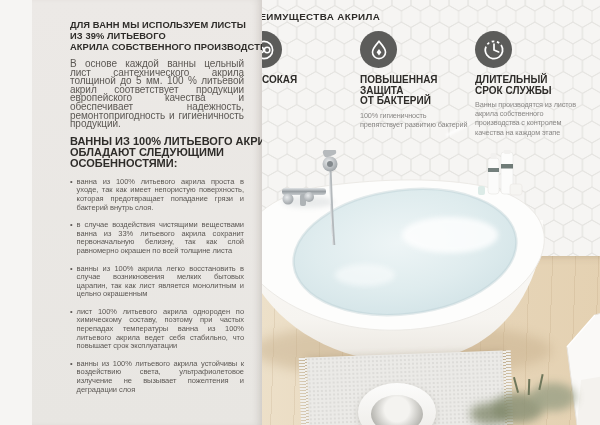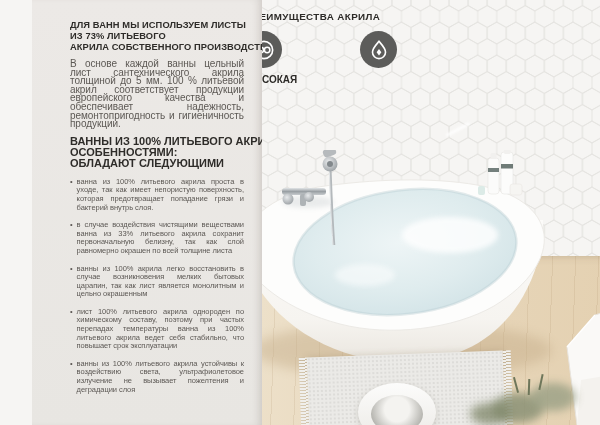--- a/index.html
+++ b/index.html
@@ -80,28 +80,28 @@
   .plant .t3{left:58px;top:-4px;transform:rotate(2deg);}
 </style>
 </head>
 <body>
 
 <div class="page">
 
   <aside class="left">
     <h1 class="l-title">
       <span>ДЛЯ ВАНН МЫ ИСПОЛЬЗУЕМ ЛИСТЫ</span>
-      <span>ИЗ 73% ЛИТЬЕВОГО</span>
+      <span>ИЗ 39% ЛИТЬЕВОГО</span>
       <span>АКРИЛА СОБСТВЕННОГО ПРОИЗВОДСТВА</span>
     </h1>
     <p class="l-par">В основе каждой ванны цельный лист сантехнического акрила толщиной до 5 мм. 100 % литьевой акрил соответствует продукции европейского качества и обеспечивает надежность, ремонтопригодность и гигиеничность продукции.</p>
     <h2 class="l-sub">
       <span>ВАННЫ ИЗ 100% ЛИТЬЕВОГО АКРИЛА</span>
+      <span>ОБЛАДАЮТ СЛЕДУЮЩИМИ</span>
       <span>ОСОБЕННОСТЯМИ:</span>
-      <span>ОБЛАДАЮТ СЛЕДУЮЩИМИ</span>
     </h2>
     <ul class="l-list">
       <li>
           <span class="mk">•</span>
           <span class="tx">ванна из 100% литьевого акрила проста в уходе, так как имеет непористую поверхность, которая предотвращает попадание грязи и бактерий внутрь слоя.</span>
         </li>
       <li>
           <span class="mk">•</span>
           <span class="tx">в случае воздействия чистящими веществами ванна из 33% литьевого акрила сохранит первоначальную белизну, так как слой равномерно окрашен по всей толщине листа</span>
         </li>
@@ -151,22 +151,40 @@
       </h3>
     </div>
 
     <div class="feat f2">
       <div class="icon-c">
         <svg width="26" height="26" viewBox="0 0 24 24">
           <path d="M12,4 C15,7.5 18,10.5 18,14 C18,17.3 15.3,20 12,20 C8.7,20 6,17.3 6,14 C6,10.5 9,7.5 12,4 Z" fill="none" stroke="#fff" stroke-width="1.5"></path>
           <path d="M12,11 L14.2,14 L12,17 L9.8,14 Z" fill="#fff"></path>
         </svg>
       </div>
-    </div>
-
+      <h3 class="f-title">
+        <span>ПОВЫШЕННАЯ ЗАЩИТА</span>
+        <span>ОТ БАКТЕРИЙ</span>
+      </h3>
+      <p class="f-desc">100% гигиеничность препятствует развитию бактерий</p>
+    </div>
+
+    <div class="feat f3">
+      <div class="icon-c">
+        <svg width="26" height="26" viewBox="0 0 24 24">
+          <circle cx="12" cy="12" r="8" fill="none" stroke="#fff" stroke-width="1.6" stroke-dasharray="33 2.4 2.4 2.4 2.4 2.4 2.4 2.4" transform="rotate(-35 12 12)"></circle>
+          <path d="M12,12 L12,6.6 M12,12 L16.3,13.8" stroke="#fff" stroke-width="1.6" stroke-linecap="round" fill="none"></path>
+        </svg>
+      </div>
+      <h3 class="f-title">
+        <span>ДЛИТЕЛЬНЫЙ</span>
+        <span>СРОК СЛУЖБЫ</span>
+      </h3>
+      <p class="f-desc">Ванны производятся из листов акрила собственного производства с контролем качества на каждом этапе</p>
+    </div>
 
     <div class="floor"></div>
     <div class="streak"></div>
     <div class="ledge"></div>
     <div class="radiator"></div>
 
     <svg class="tub-svg" width="370" height="275" viewBox="0 0 370 275">
       <defs>
         <radialGradient id="waterG" cx="48%" cy="42%" r="70%">
           <stop offset="0%" stop-color="#eef5f6"></stop>

